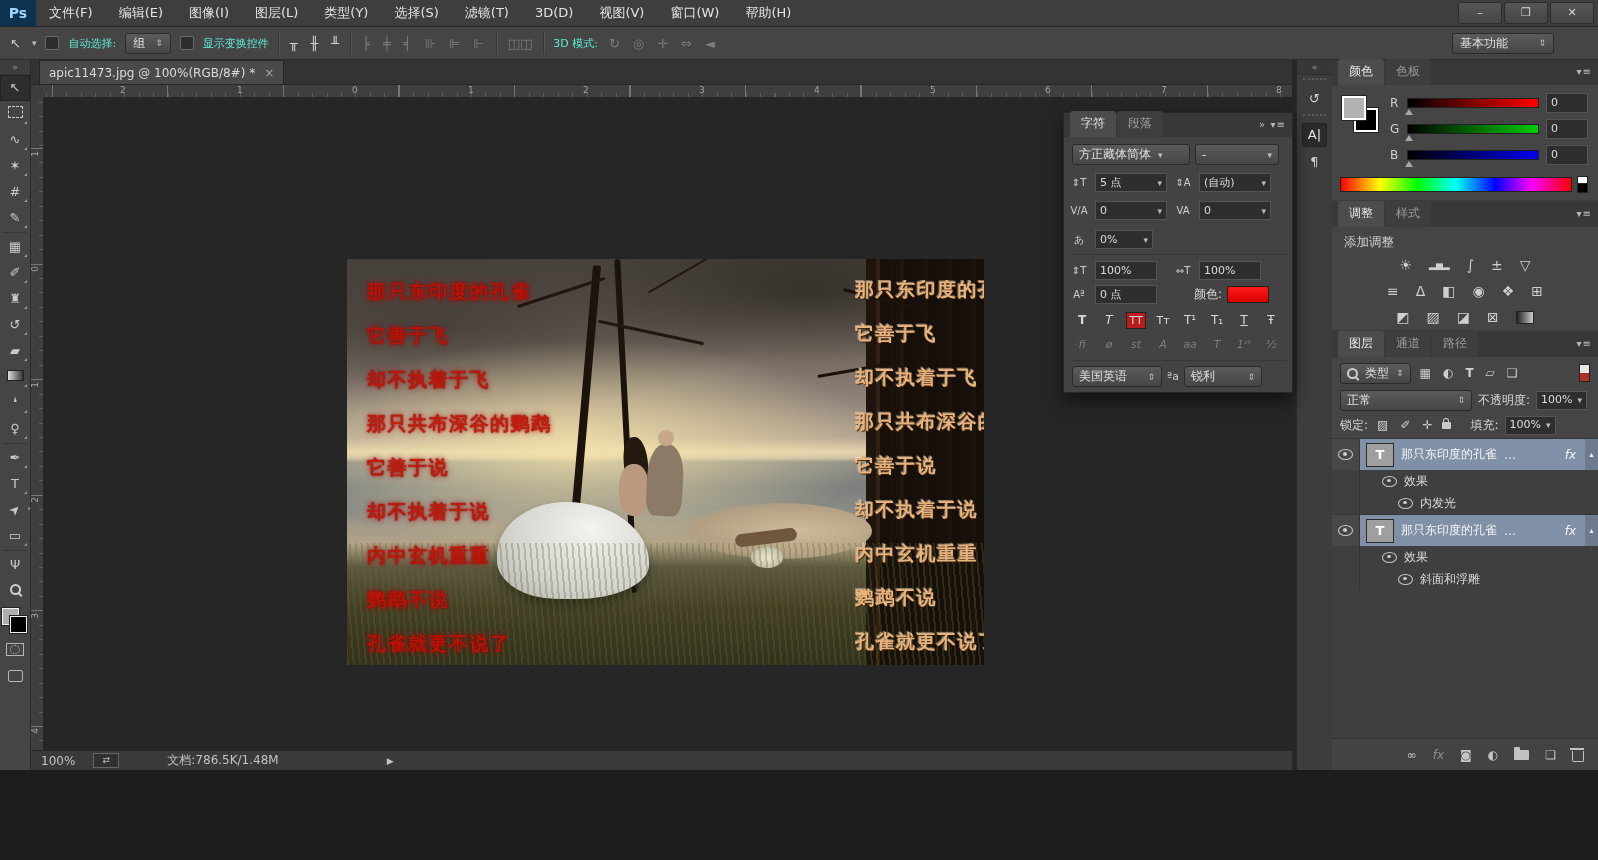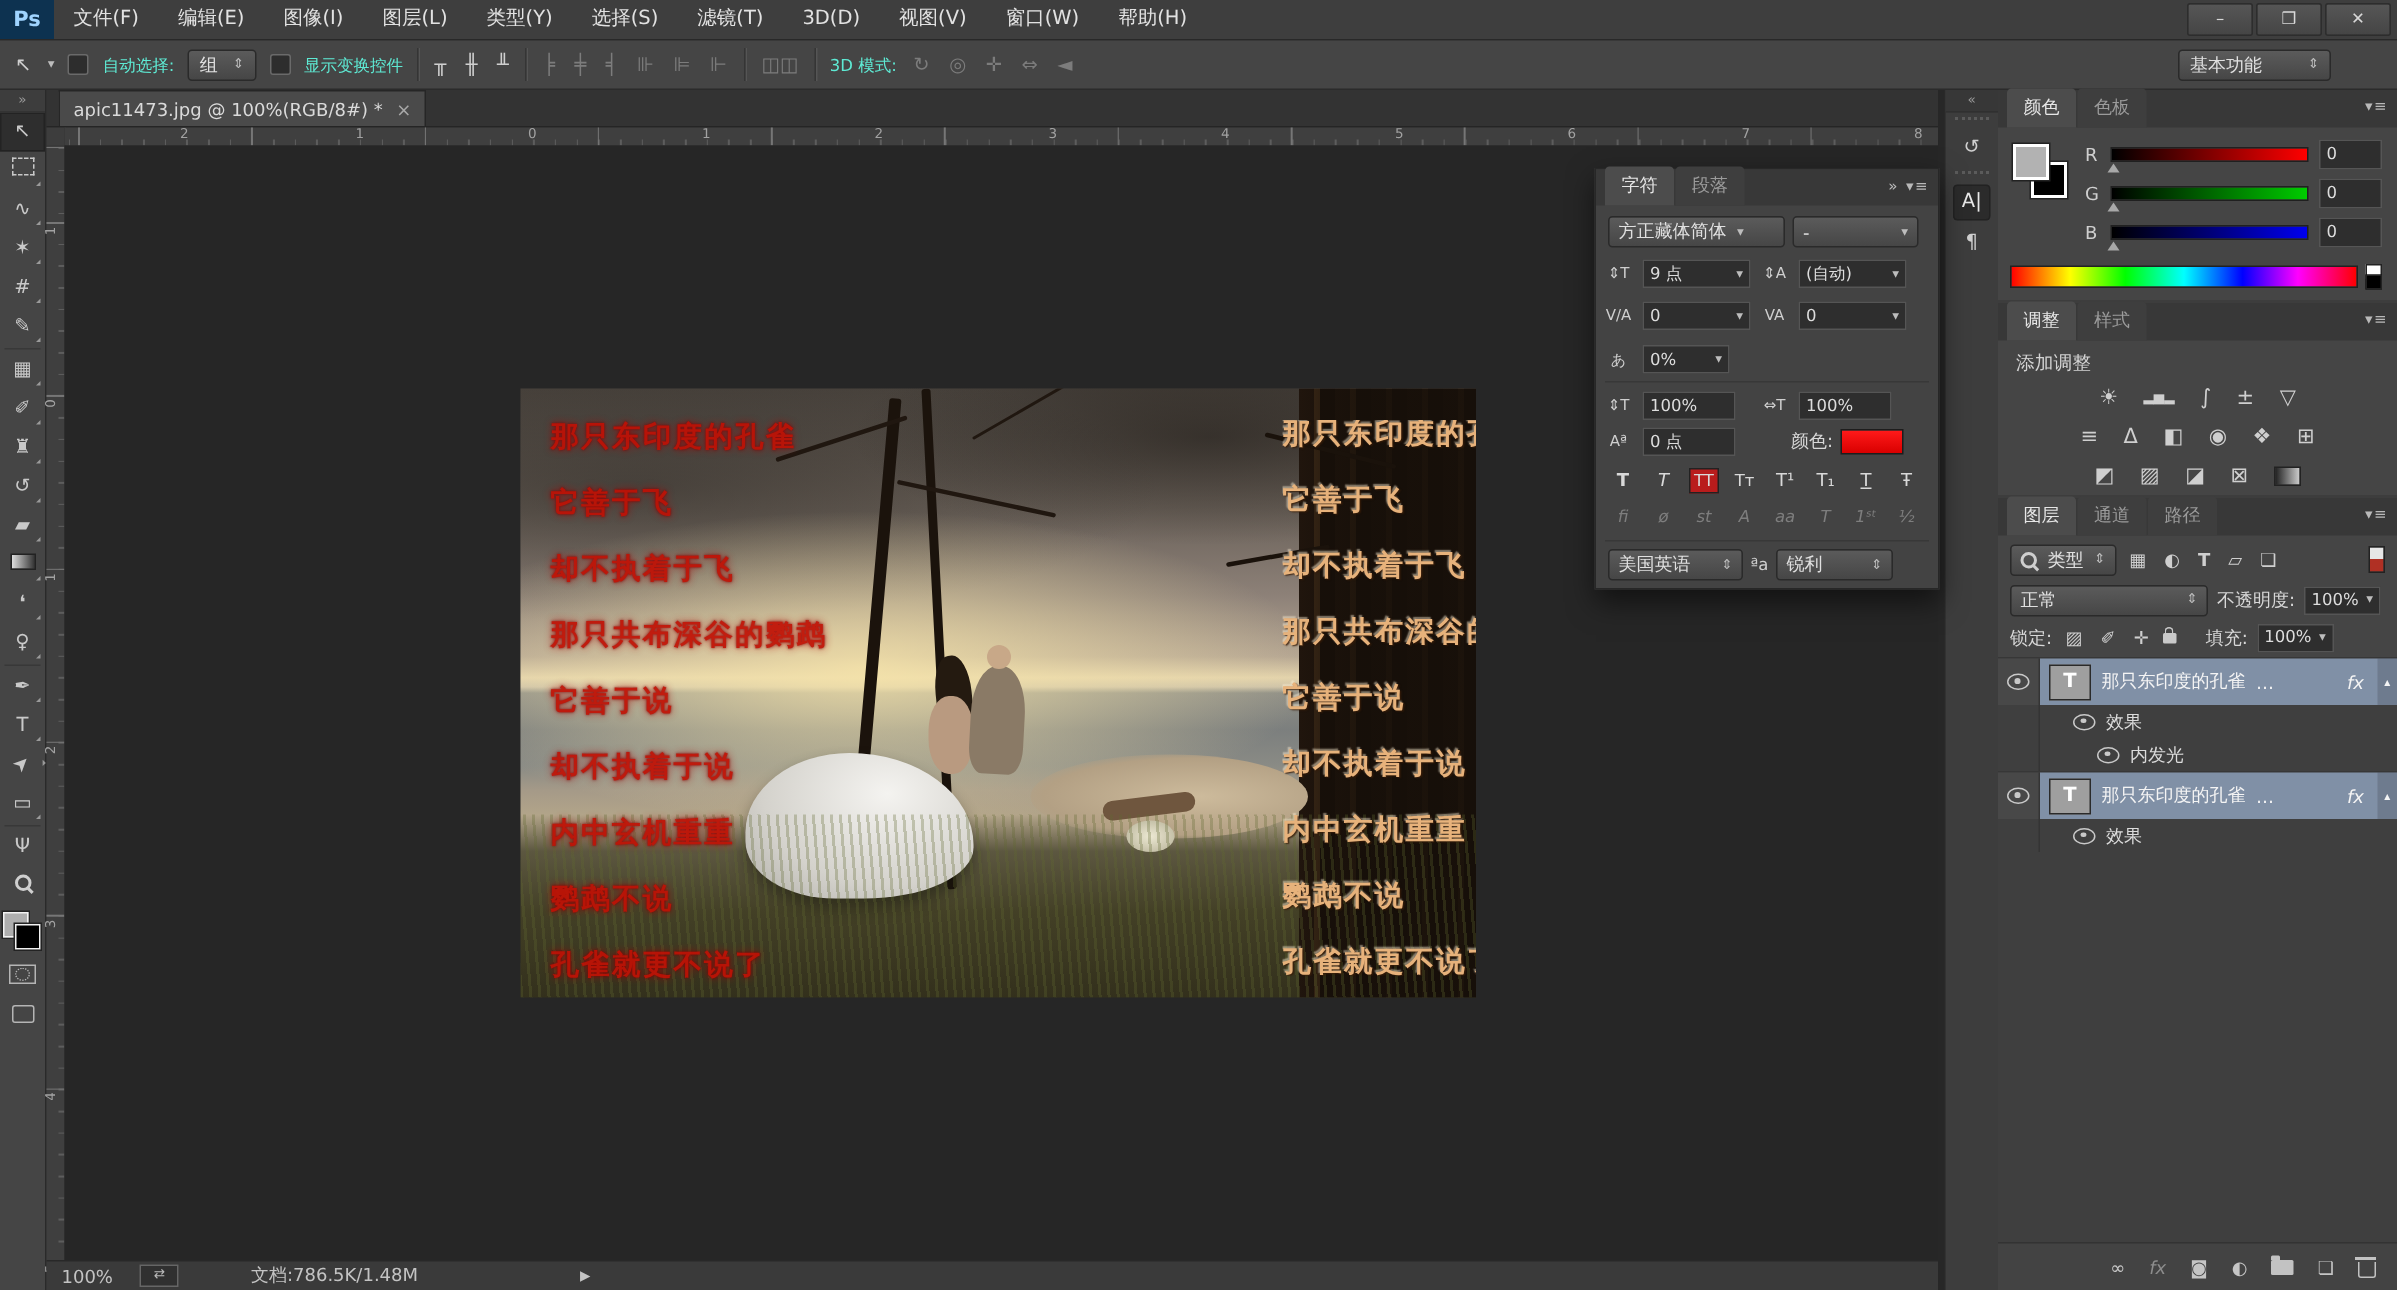--- a/index.html
+++ b/index.html
@@ -1,16 +1,16 @@
 <!DOCTYPE html>
 <html><head>
 <meta charset="utf-8">
 <style>
   html,body{margin:0;padding:0;background:#1d1d1d}
-  .app{position:relative;width:1598px;height:860px;background:#272727;font-family:"DejaVu Sans","Liberation Sans",sans-serif;font-size:12px;color:#d6d6d6;overflow:hidden;user-select:none}
+  .app{position:relative;width:1598px;height:770px;background:#272727;font-family:"DejaVu Sans","Liberation Sans",sans-serif;font-size:12px;color:#d6d6d6;overflow:hidden;user-select:none}
 
   
   .titlebar{position:absolute;left:0;top:0;width:1598px;height:26px;background:#3e3e3e;border-bottom:1px solid #282828;display:flex;align-items:center}
   .pslogo{width:36px;height:26px;background:#0d3250;color:#9fd4ff;font-weight:bold;font-size:14px;text-align:center;line-height:26px}
   .menu{padding:0 13px;font-size:13px;color:#e2e2e2;line-height:26px;cursor:default}
   .winctl{margin-left:auto;display:flex;margin-right:4px}
   .wbtn{width:42px;height:20px;margin-left:2px;background:linear-gradient(#565656,#454545);border:1px solid #2d2d2d;border-radius:2px;color:#d8d8d8;text-align:center;line-height:19px;font-size:11px}
 
   
   .optionsbar{position:absolute;left:0;top:27px;width:1598px;height:33px;background:#454545;border-bottom:1px solid #2b2b2b;display:flex;align-items:center;padding-left:8px;box-sizing:border-box;gap:9px}
@@ -478,20 +478,25 @@
             <span>…</span>
             <span class="fxtag">fx</span>
             <span class="expbox">▴</span>
           </div>
         </div>
         <div class="subrow">
           <div class="eyecell" style="background:transparent"></div>
           <span class="eye" style="margin:0 7px 0 22px"></span>
           <span>效果</span>
         </div>
+        <div class="subrow">
+          <div class="eyecell" style="background:transparent"></div>
+          <span class="eye" style="margin:0 7px 0 38px"></span>
+          <span>斜面和浮雕</span>
+        </div>
 
       </div>
 
       <div class="lbottom">
         <span>∞</span>
         <span style="font-style:italic;color:#8d8d8d">fx</span>
         <span>◙</span>
         <span>◐</span>
         <span class="folderI"></span>
         <span>❏</span>
@@ -513,21 +518,21 @@
           <span class="ud">▾</span>
         </span>
       <span class="lsel" style="width:70px;justify-content:space-between">
           <span>-</span>
           <span class="ud">▾</span>
         </span>
     </div>
     <div class="cprow" style="left:4px;top:60px">
       <span class="cpic">⇕T</span>
       <span class="vbox" style="width:62px;justify-content:space-between">
-          <span>9 点</span>
+          <span>5 点</span>
           <span class="ud">▾</span>
         </span>
       <span class="cpic">⇕A</span>
       <span class="vbox" style="width:62px;justify-content:space-between">
           <span>(自动)</span>
           <span class="ud">▾</span>
         </span>
     </div>
     <div class="cprow" style="left:4px;top:88px">
       <span class="cpic">V/A</span>

